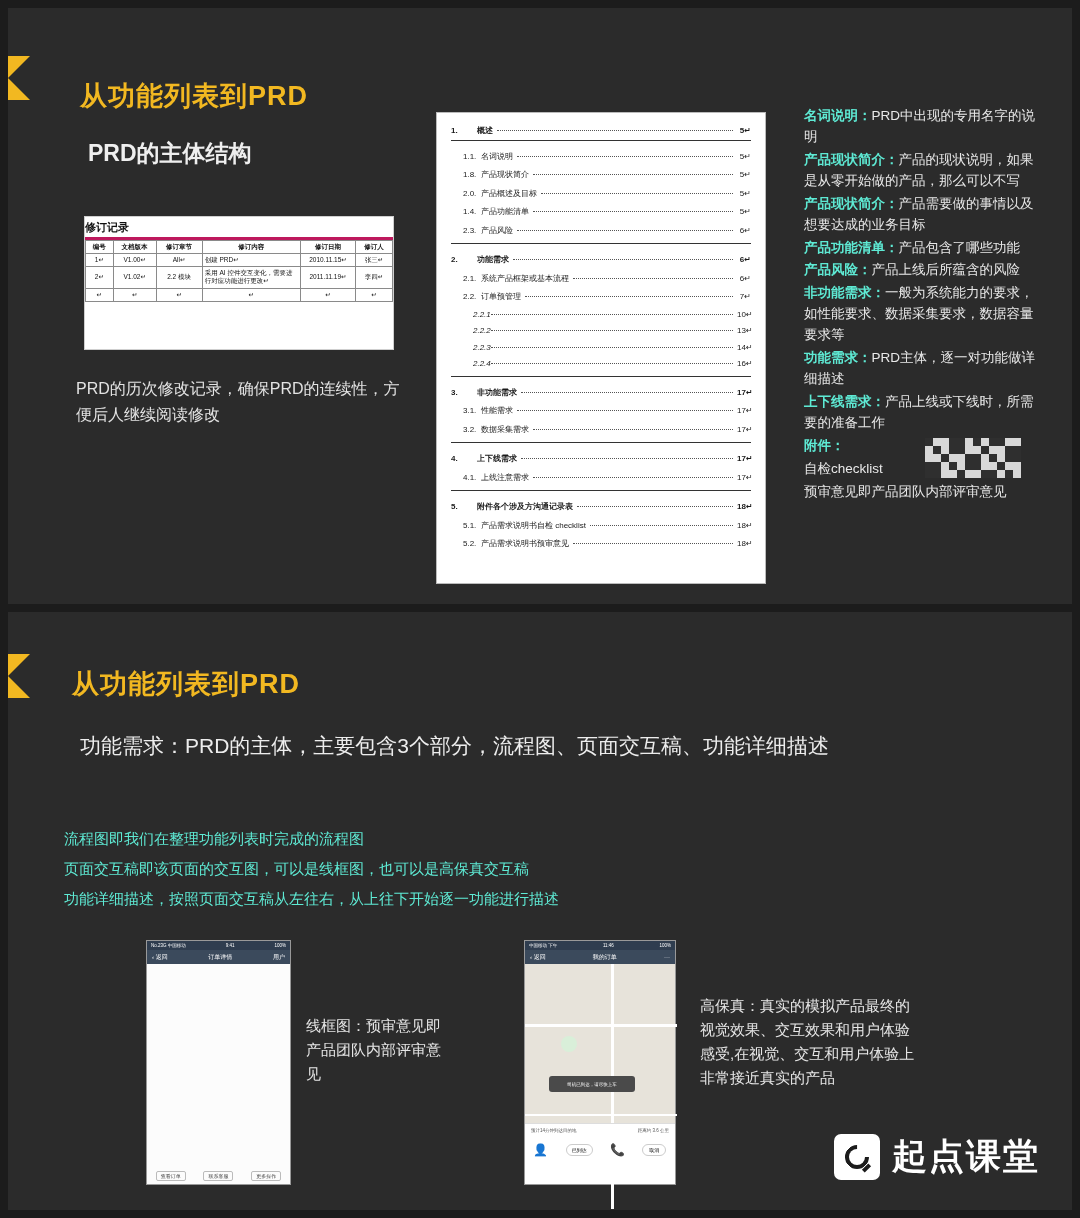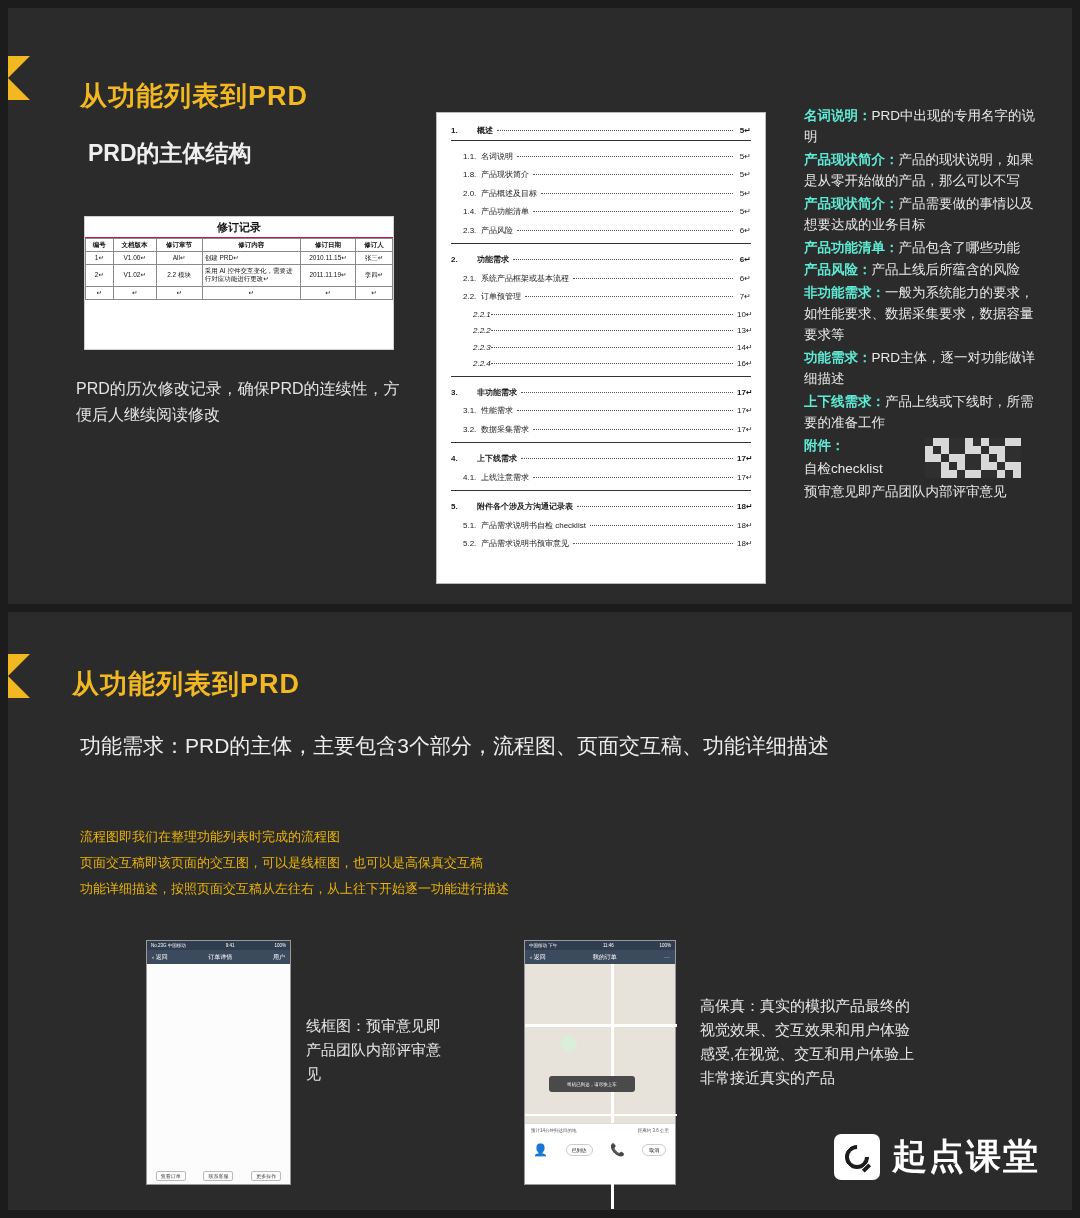--- a/index.html
+++ b/index.html
@@ -23,22 +23,22 @@
   .flag.s2{top:42px;}
 
   .title{position:absolute;left:72px;color:#f2b821;font-size:27px;font-weight:bold;letter-spacing:1px;}
   .s1 .title{top:70px;}
 
   .subtitle{position:absolute;left:80px;top:130px;color:#efefef;font-size:23px;font-weight:bold;}
 
   
   .revbox{position:absolute;left:76px;top:208px;width:310px;height:134px;background:#ffffff;
           border:1px solid #cfcfcf;box-sizing:border-box;}
-  .rev-title{text-align:center;font-size:11px;color:#111;font-weight:bold;padding:3px 0 2px;
-             border-bottom:1px solid #be185d;}
+  .rev-title{font-size:11px;color:#111;font-weight:bold;padding:3px 0 2px;
+             border-bottom:3px solid #be185d;}
   table.rev{width:100%;border-collapse:collapse;font-size:6.5px;color:#111;}
   table.rev th,table.rev td{border:1px solid #8a8a8a;padding:2px 1px;text-align:center;line-height:1.25;}
   table.rev th{font-weight:bold;background:#fff;}
   table.rev td.l{text-align:left;padding-left:2px;}
   .rev-cap{position:absolute;left:68px;top:368px;width:330px;color:#e3e3e3;font-size:16px;
            line-height:1.65;text-align:left;}
 
   
   .doc{position:absolute;left:428px;top:104px;width:330px;height:472px;background:#fff;
        border:1px solid #bbb;box-sizing:border-box;padding:12px 14px 0 14px;}
@@ -361,21 +361,21 @@
         <p><span class="plain">自检checklist</span></p>
         <p><span class="plain">预审意见即产品团队内部评审意见</span></p>
       </div>
   </div>
 
   <div class="slide slide2 s2">
     <div class="flag s2"></div>
   </div>
   <div class="title" style="top:666px">从功能列表到PRD</div>
   <div class="lead" style="position:absolute;left:80px;top:728px;width:900px;color:#ededed;font-size:21px;line-height:1.75;">功能需求：PRD的主体，主要包含3个部分，流程图、页面交互稿、功能详细描述</div>
-  <div class="sub" id="sub-lines" style="position:absolute;left:80px;top:824px;width:900px;color:#eab308;font-size:13px;line-height:2.0;">
+  <div class="sub" id="sub-lines" style="position:absolute;left:64px;top:824px;width:900px;color:#5eead4;font-size:15px;line-height:2.0;">
       <div>流程图即我们在整理功能列表时完成的流程图</div>
       <div>页面交互稿即该页面的交互图，可以是线框图，也可以是高保真交互稿</div>
       <div>功能详细描述，按照页面交互稿从左往右，从上往下开始逐一功能进行描述</div>
     </div>
 
   <div class="phone phone1">
     <div class="ph-status">
       <span>No.23G 中国移动</span>
       <span>9:41</span>
       <span>100%</span>

